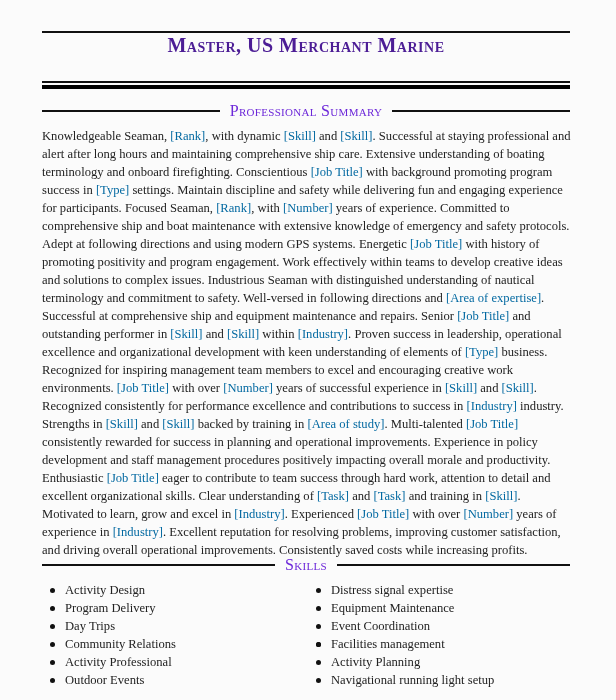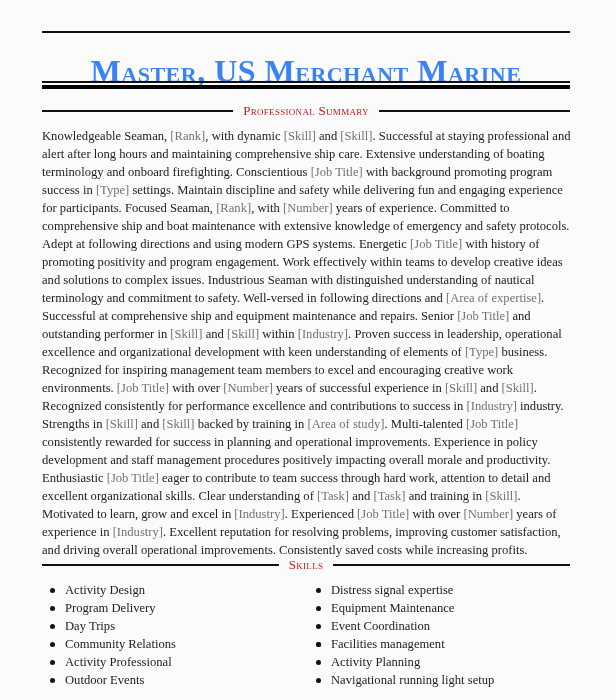--- a/index.html
+++ b/index.html
@@ -22,28 +22,28 @@
       width: 528px;
     }
     .rule-top {
       position: absolute;
       left: 0; top: 31px;
       width: 528px; height: 2px;
       background: #111;
     }
     .title {
       position: absolute;
-      left: 0; top: 54px;
+      left: 0; top: 28px;
       width: 528px;
       text-align: center;
-      font-size: 32px;
+      font-size: 20px;
       font-weight: bold;
       font-variant: small-caps;
       letter-spacing: 0.5px;
-      color: #3b82f6;
+      color: #4c1d95;
       line-height: 34px;
     }
     .rule-thin {
       position: absolute;
       left: 0; top: 81px;
       width: 528px; height: 2px;
       background: #111;
     }
     .rule-thick {
       position: absolute;
@@ -59,39 +59,39 @@
       display: flex;
       align-items: center;
     }
     .section-head .line {
       flex: 1;
       height: 1.5px;
       background: #111;
     }
     .section-head .label {
       padding: 0 10px;
-      font-size: 13px;
+      font-size: 16px;
       font-variant: small-caps;
-      color: #b91c1c;
+      color: #6d28d9;
       letter-spacing: 0.3px;
       white-space: nowrap;
     }
     .summary-head { top: 101px; }
     .skills-head { top: 555px; }
     .summary {
       position: absolute;
       left: 0; top: 127px;
       width: 530px;
       font-size: 12.6px;
       line-height: 18px;
       color: #222;
       margin: 0;
     }
     .ph {
-      color: #737373;
+      color: #0369a1;
     }
     .skills {
       position: absolute;
       left: 0; top: 581px;
       width: 528px;
       display: flex;
     }
     .skills ul {
       list-style: none;
       margin: 0;

